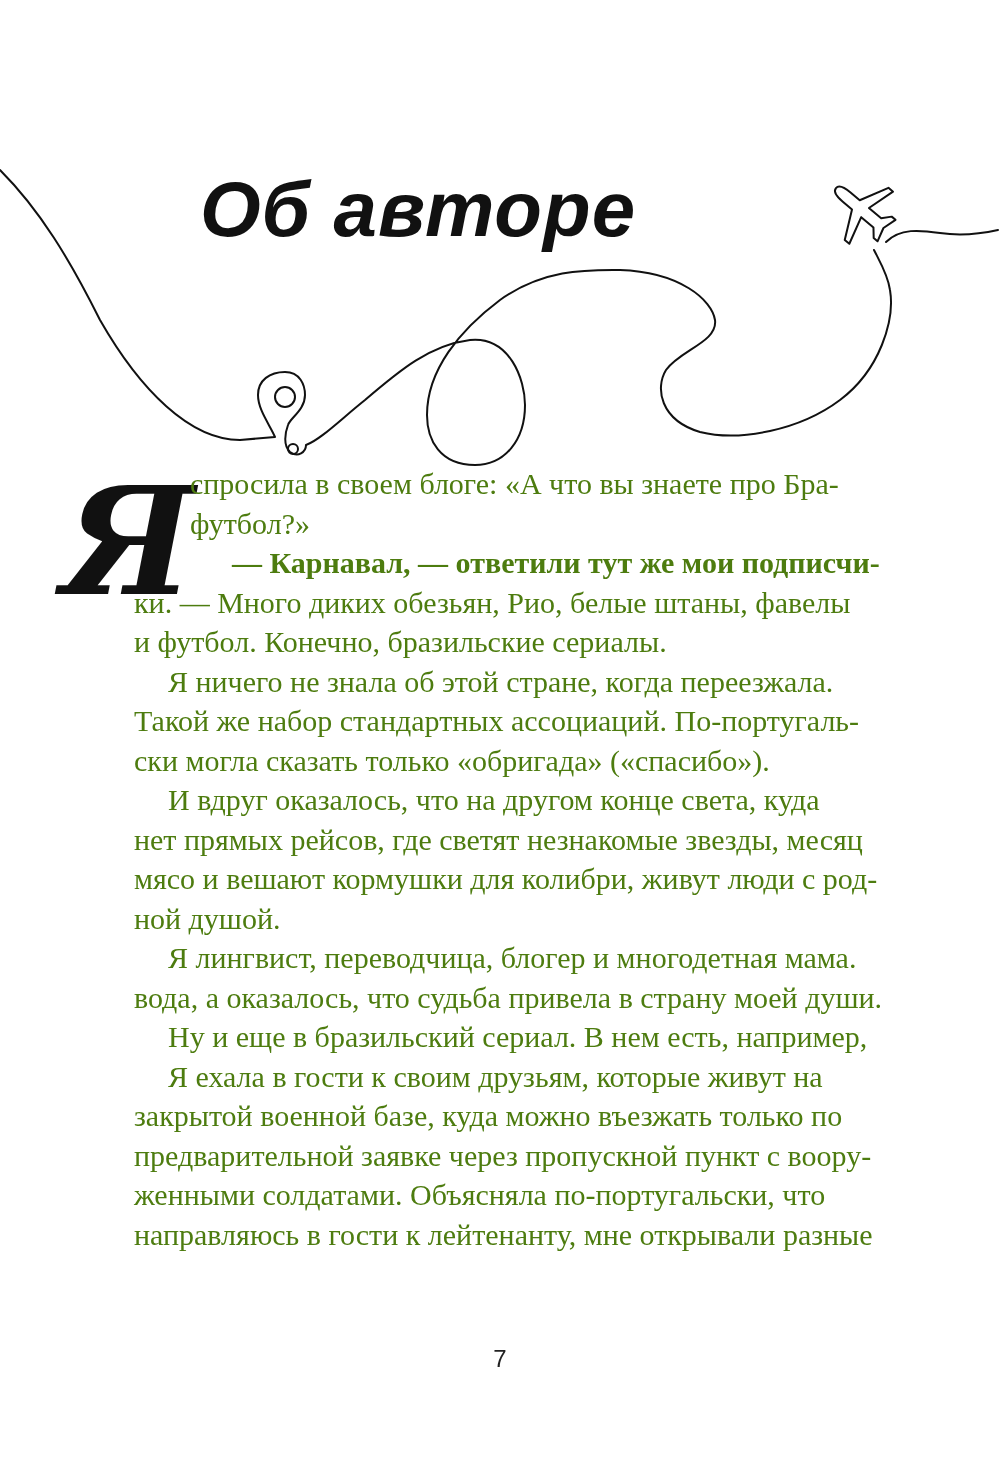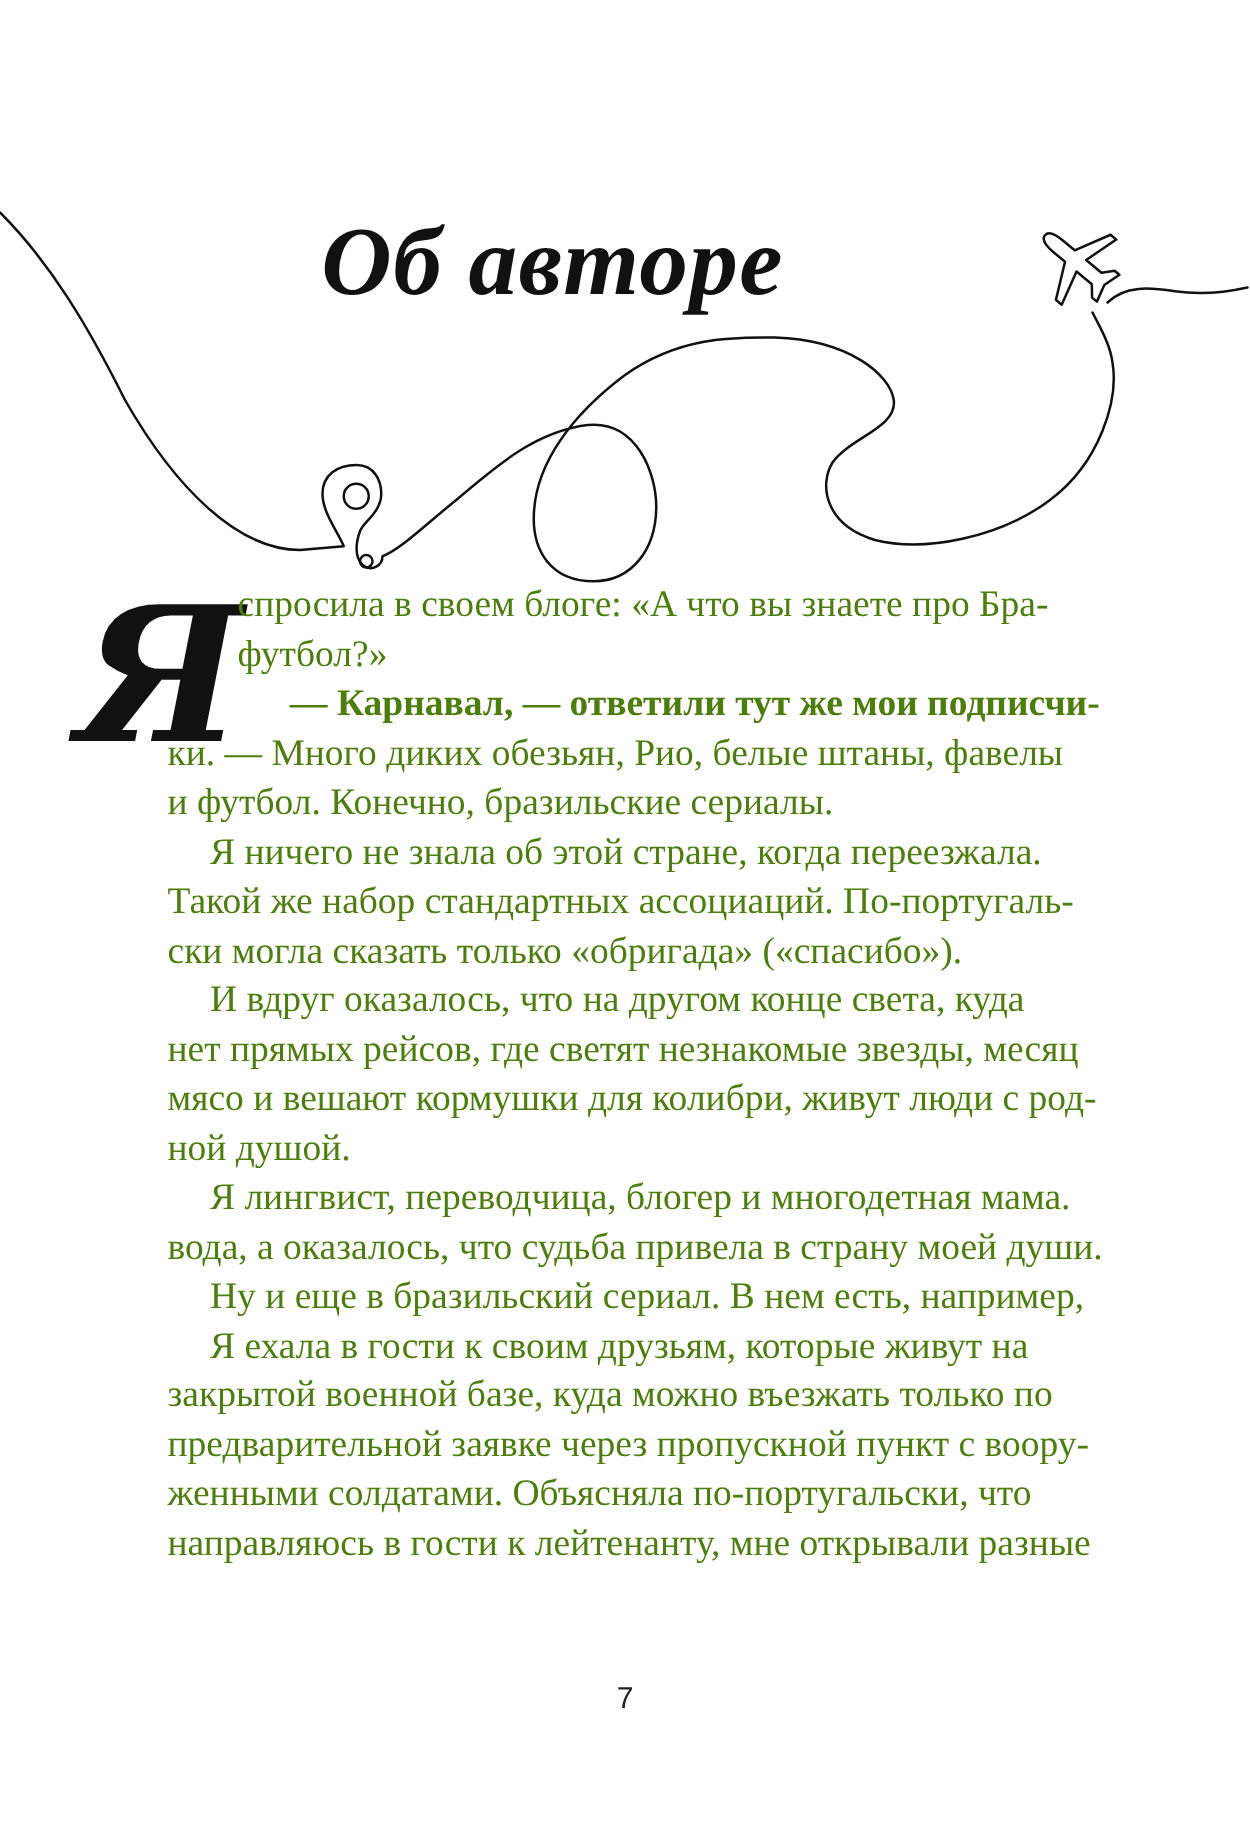--- a/index.html
+++ b/index.html
@@ -1,21 +1,21 @@
 <!DOCTYPE html>
 <html><head>
   <meta charset="utf-8">
   <style>
     html, body { margin: 0; padding: 0; background: #ffffff; }
     body { width: 1000px; height: 1467px; position: relative; overflow: hidden; color: #1a1a1a; }
     .page { position: absolute; left: 0; top: 0; width: 1000px; height: 1467px; }
     .title {
       position: absolute; left: 0; top: 118px; width: 836px; text-align: center;
-      font-family: Liberation Serif, serif; font-style: italic; font-size: 78px;
-      letter-spacing: 1px; color: #111; line-height: 1; margin-left: 24px;
+      font-family: Liberation Sans, sans-serif; font-style: italic; font-size: 78px;
+      letter-spacing: 1px; color: #111; line-height: 1;
     }
     .route { position: absolute; left: 0; top: 0; width: 1000px; height: 480px; }
     .body-text {
       position: absolute; left: 134px; top: 464px; width: 683px;
       font-family: "Liberation Serif", serif; font-size: 30px; line-height: 39.5px;
       color: #4d7c0f;
     }
     .line { display: block; white-space: nowrap; text-align: justify; text-align-last: justify; }
     .line.last { text-align-last: left; }
     .line.indent { padding-left: 34px; }

